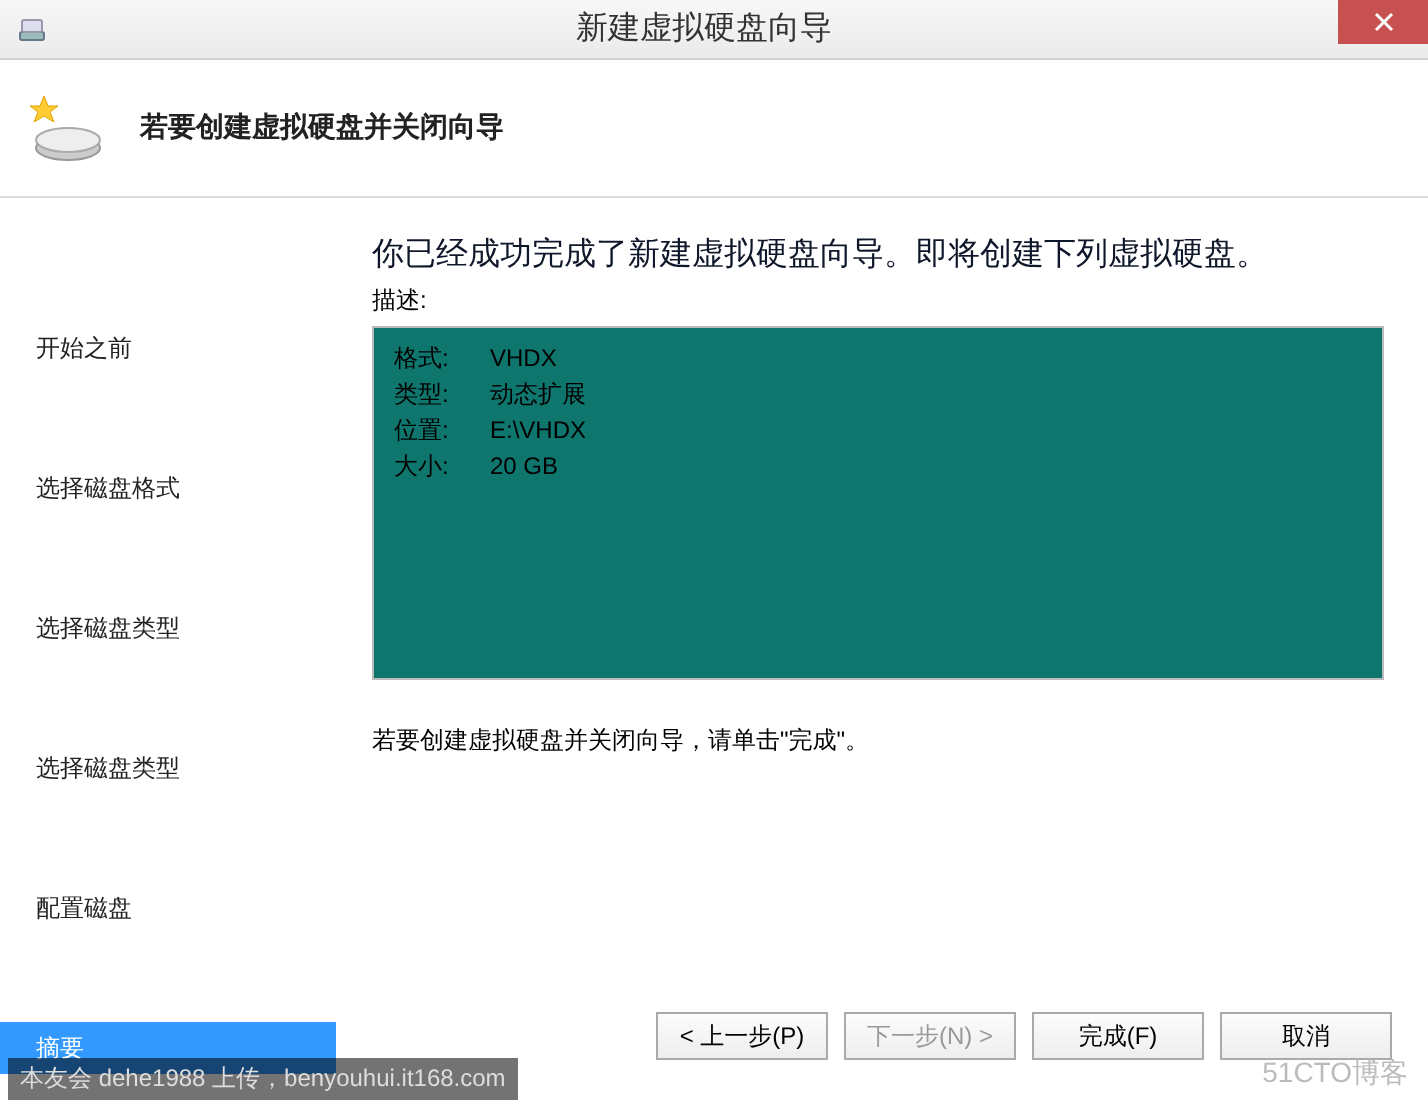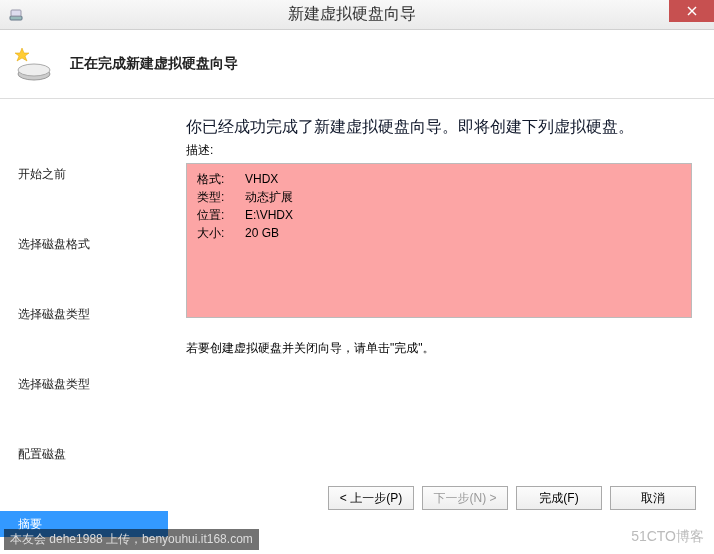--- a/index.html
+++ b/index.html
@@ -90,35 +90,35 @@
     font-size: 16px;
     color: #0f172a;
     margin-bottom: 4px;
   }
   .desc-label {
     font-size: 12px;
     margin-bottom: 4px;
   }
   .desc-box {
     border: 1px solid #bbb;
-    background: #fca5a5;
-    height: 155px;
+    background: #0f766e;
+    height: 177px;
     padding: 6px 10px;
     font-size: 12px;
     line-height: 18px;
   }
   .desc-row { display: flex; }
   .desc-key { width: 48px; }
   .hint-text {
     margin-top: 22px;
     font-size: 12px;
   }
   .button-bar {
     position: absolute;
-    bottom: 44px;
+    bottom: 24px;
     right: 18px;
     display: flex;
     gap: 8px;
   }
   .btn {
     min-width: 86px;
     height: 24px;
     border: 1px solid #aaa;
     background: linear-gradient(#fcfcfc, #eee);
     font-size: 12px;
@@ -169,21 +169,21 @@
 </div>
 
 <div class="header">
   <div class="header-icon">
     <svg width="40" height="40" viewBox="0 0 40 40">
       <ellipse cx="20" cy="30" rx="16" ry="6" fill="#ccc" stroke="#999"></ellipse>
       <ellipse cx="20" cy="26" rx="16" ry="6" fill="#eee" stroke="#aaa"></ellipse>
       <polygon points="8,4 10,9 15,9 11,12 13,17 8,14 3,17 5,12 1,9 6,9" fill="#ffcc33" stroke="#e0a000" stroke-width="0.5"></polygon>
     </svg>
   </div>
-  <div class="header-title">正在完成新建虚拟硬盘向导</div>
+  <div class="header-title">若要创建虚拟硬盘并关闭向导</div>
 </div>
 
 <div class="content">
   <div class="sidebar" id="sidebar">
       <div class="sidebar-item">开始之前</div>
       <div class="sidebar-item">选择磁盘格式</div>
       <div class="sidebar-item">选择磁盘类型</div>
       <div class="sidebar-item">选择磁盘类型</div>
       <div class="sidebar-item">配置磁盘</div>
       <div class="sidebar-item selected">摘要</div>

